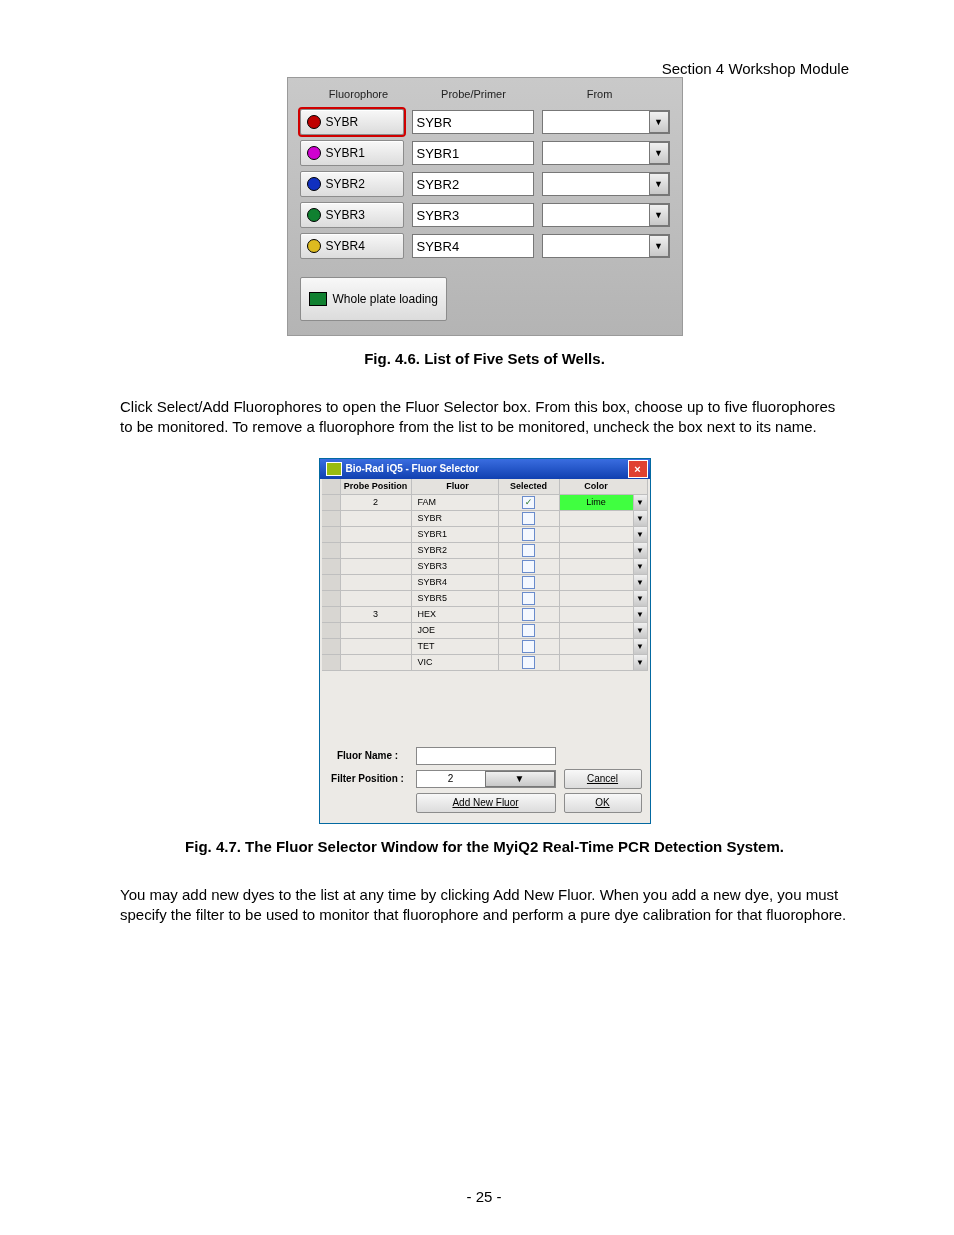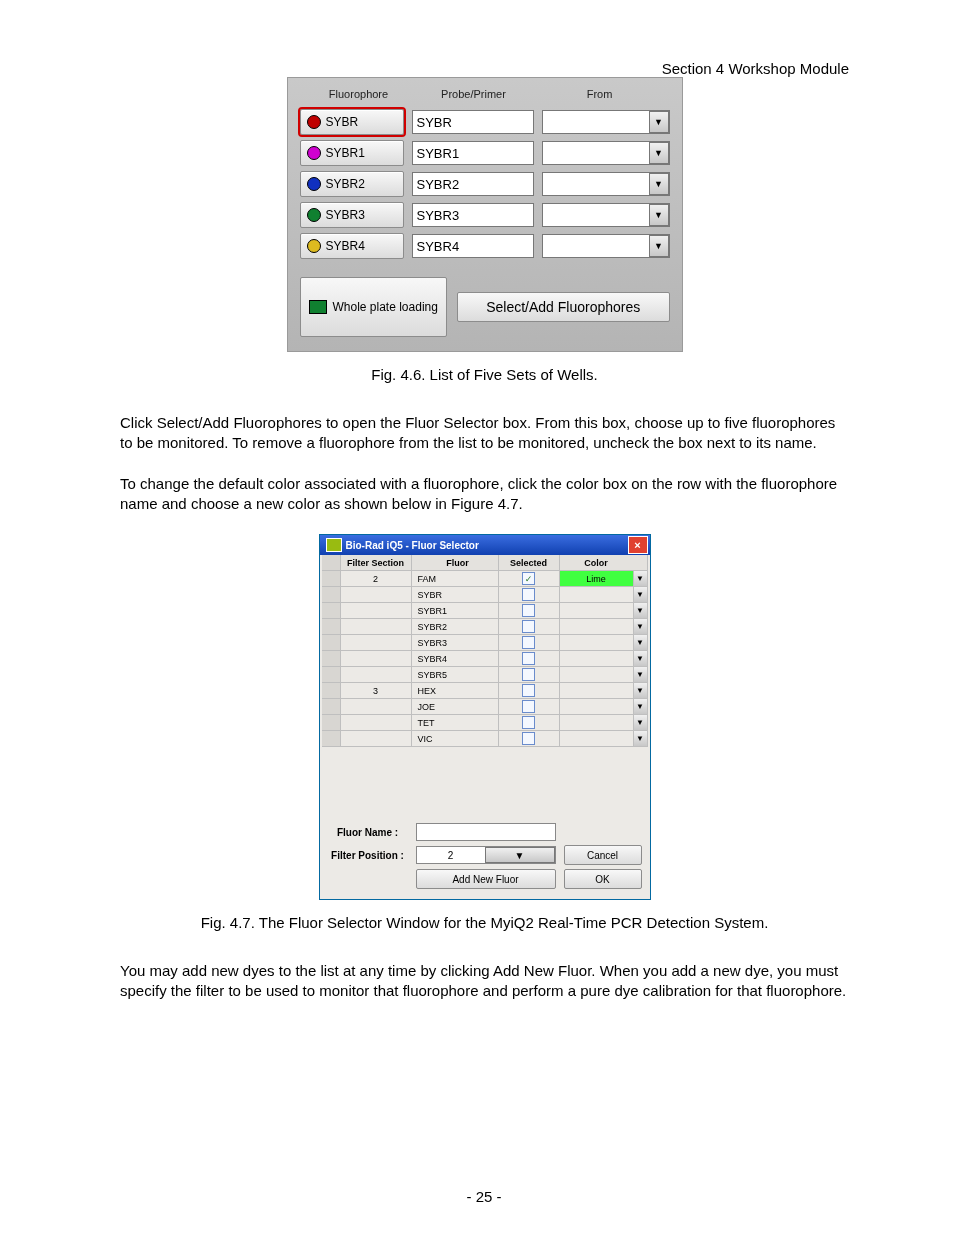--- a/index.html
+++ b/index.html
@@ -8,21 +8,21 @@
     min-height:1235px;
     background:#fff;
     font-family:Verdana, Arial, sans-serif;
     font-size:15px;
     color:#000;
     position:relative;
   }
   .page { padding:60px 105px 40px 120px; }
   .section-header { text-align:right; font-size:15px; }
   .figure { text-align:center; }
-  .fig-caption { font-weight:normal; text-align:center; margin:14px 0 30px; font-size:15px; }
+  .fig-caption { font-weight:bold; text-align:center; margin:14px 0 30px; font-size:15px; }
   .para { margin:0 0 20px; line-height:1.35; }
   .page-num { position:absolute; width:954px; left:7px; bottom:30px; text-align:center; font-size:15px; }
 
   
   .panel46 {
     display:inline-block;
     width:370px;
     padding:10px 12px 14px;
     background:linear-gradient(#c9c9c9,#b4b4b4);
     border:1px solid #9a9a9a;
@@ -54,21 +54,21 @@
   .dd-btn {
     width:18px; height:20px;
     background:linear-gradient(#f0f0f0,#c8c8c8);
     border:1px solid #777;
     display:flex; align-items:center; justify-content:center;
     font-size:9px;
   }
   .p46-foot { display:flex; align-items:center; gap:10px; margin-top:18px; }
   .wpl-chip {
     display:flex; align-items:center; gap:6px;
-    height:26px; padding:16px 8px;
+    height:26px; padding:8px 8px;
     background:linear-gradient(#f8f8f8,#dcdcdc);
     border:1px solid #8c8c8c; border-radius:2px; font-size:12px;
   }
   .wpl-sq { width:16px; height:12px; border:1px solid #000; }
   .saf-btn {
     flex:1; height:28px;
     background:linear-gradient(#f8f8f8,#dcdcdc);
     border:1px solid #8c8c8c; border-radius:2px;
     font-size:14px; display:flex; align-items:center; justify-content:center;
   }
@@ -121,21 +121,21 @@
   .dlg47-gap { height:70px; background:#eceae6; }
   .dlg47-foot { padding:6px 8px 10px; display:grid; grid-template-columns:80px 140px 1fr; gap:4px 8px; align-items:center; }
   .fn-lbl { font-size:10px; font-weight:bold; }
   .fn-in { height:16px; background:#fff; border:1px solid #888; }
   .fp-dd { display:flex; height:16px; border:1px solid #888; background:#fff; align-items:center; }
   .fp-dd span { flex:1; padding:0 4px; font-size:10px; }
   .fp-dd .dd-btn { height:14px; width:14px; }
   .sm-btn {
     height:18px; background:linear-gradient(#f8f8f8,#dcdcdc);
     border:1px solid #8c8c8c; border-radius:2px;
-    font-size:10px; display:flex; align-items:center; justify-content:center;
+    font-size:10px; display:flex; align-items:center; justify-content:center;text-decoration:underline;
   }
 </style>
 </head>
 <body>
 
 <div class="page">
   <div class="section-header">Section 4 Workshop Module</div>
 
   <div class="figure">
     <div class="panel46">
@@ -194,42 +194,40 @@
             <div class="role-dd">
               <span class="dd-btn">▼</span>
             </div>
           </div>
         </div>
       <div class="p46-foot">
         <div class="wpl-chip">
           <span class="wpl-sq" id="wpl-sq" style="background: rgb(16, 128, 48);"></span>
           <span>Whole plate loading</span>
         </div>
-        <div class="saf-btn">Select/Add Fluorophores</div>
       </div>
     </div>
   </div>
   <div class="fig-caption">Fig. 4.6. List of Five Sets of Wells.</div>
 
   <p class="para">Click Select/Add Fluorophores to open the Fluor Selector box. From this box, choose up to five fluorophores to be monitored. To remove a fluorophore from the list to be monitored, uncheck the box next to its name.</p>
-  <p class="para">To change the default color associated with a fluorophore, click the color box on the row with the fluorophore name and choose a new color as shown below in Figure 4.7.</p>
 
   <div class="figure">
     <div class="dlg47">
       <div class="dlg47-title">
         <span class="tleft">
           <span class="title-icon"></span>
           <span>Bio-Rad iQ5 - Fluor Selector</span>
         </span>
         <span class="close-x">×</span>
       </div>
       <div class="dlg47-grid">
         <div class="gh">
           <div class="c-sel"></div>
-          <div class="c-fp">Filter Section</div>
+          <div class="c-fp">Probe Position</div>
           <div class="c-fl">Fluor</div>
           <div class="c-ck">Selected</div>
           <div class="c-col">
               <span>Color</span>
             </div>
         </div>
         <div id="p47-rows">
             <div class="gr">
               <div class="c-sel"></div>
               <div class="c-fp">2</div>

